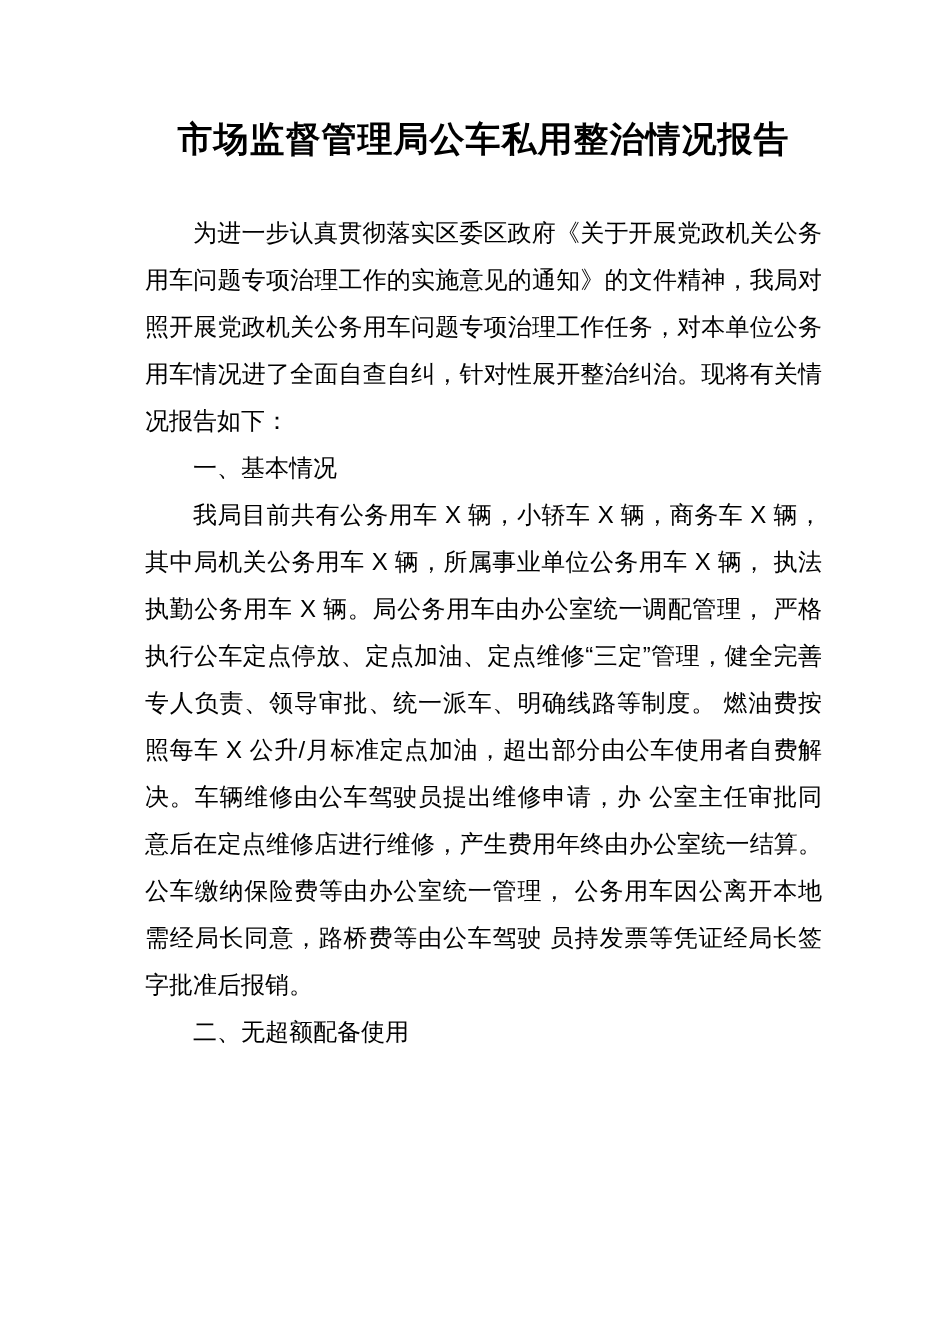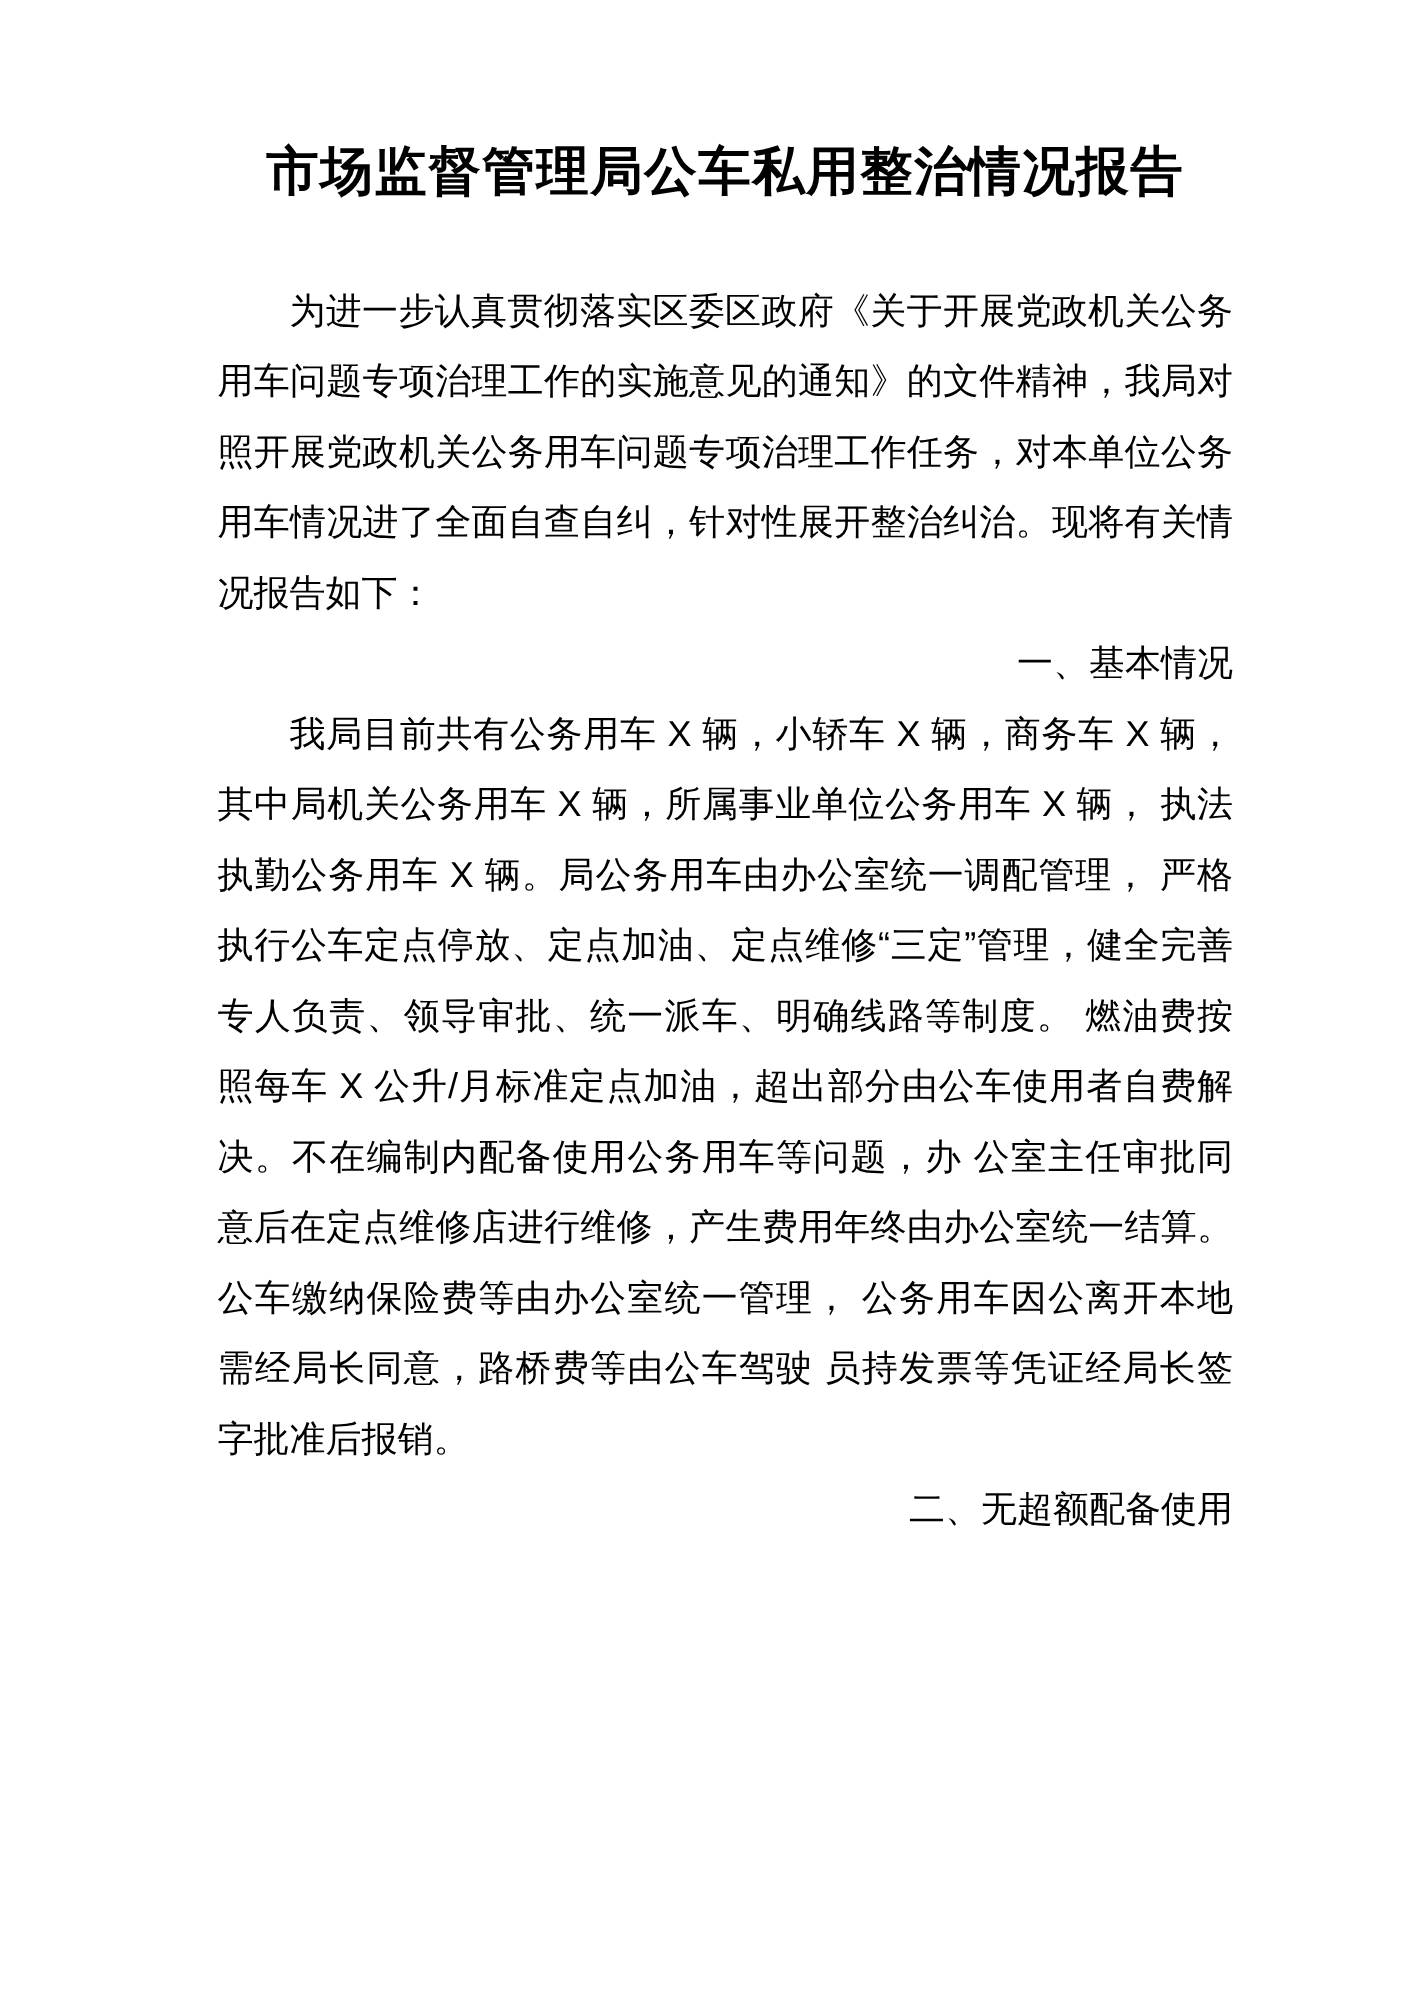--- a/index.html
+++ b/index.html
@@ -6,21 +6,21 @@
     margin: 0;
     padding: 0;
     background: #ffffff;
   }
   .page {
     position: relative;
     width: 950px;
     height: 1344px;
     background: #ffffff;
     box-sizing: border-box;
-    padding: 92px 128px 40px 145px;
+    padding: 117px 128px 40px 145px;
     color: #000000;
     overflow: hidden;
   }
   .doc-title {
     font-family: "Liberation Serif", serif;
     font-weight: 700;
     font-size: 35px;
     line-height: 1.3;
     text-align: center;
     letter-spacing: 1px;
@@ -31,30 +31,30 @@
     font-family: "Liberation Sans", sans-serif;
     font-size: 24px;
     line-height: 47px;
     text-indent: 2em;
     text-align: justify;
     margin: 0;
     color: #000000;
     word-break: break-all;
   }
   .para.heading {
-    text-align: right;
+    text-align: left;
   }
 </style>
 </head>
 <body>
 
 <div class="page">
   <h1 class="doc-title">市场监督管理局公车私用整治情况报告</h1>
 
   <p class="para">为进一步认真贯彻落实区委区政府《关于开展党政机关公务用车问题专项治理工作的实施意见的通知》的文件精神，我局对照开展党政机关公务用车问题专项治理工作任务，对本单位公务用车情况进了全面自查自纠，针对性展开整治纠治。现将有关情况报告如下：</p>
 
   <p class="para heading">一、基本情况</p>
 
-  <p class="para">我局目前共有公务用车 X 辆，小轿车 X 辆，商务车 X 辆，其中局机关公务用车 X 辆，所属事业单位公务用车 X 辆， 执法执勤公务用车 X 辆。局公务用车由办公室统一调配管理， 严格执行公车定点停放、定点加油、定点维修“三定”管理，健全完善专人负责、领导审批、统一派车、明确线路等制度。 燃油费按照每车 X 公升/月标准定点加油，超出部分由公车使用者自费解决。不在编制内配备使用公务用车等问题，办 公室主任审批同意后在定点维修店进行维修，产生费用年终由办公室统一结算。公车缴纳保险费等由办公室统一管理， 公务用车因公离开本地需经局长同意，路桥费等由公车驾驶 员持发票等凭证经局长签字批准后报销。</p>
+  <p class="para">我局目前共有公务用车 X 辆，小轿车 X 辆，商务车 X 辆，其中局机关公务用车 X 辆，所属事业单位公务用车 X 辆， 执法执勤公务用车 X 辆。局公务用车由办公室统一调配管理， 严格执行公车定点停放、定点加油、定点维修“三定”管理，健全完善专人负责、领导审批、统一派车、明确线路等制度。 燃油费按照每车 X 公升/月标准定点加油，超出部分由公车使用者自费解决。车辆维修由公车驾驶员提出维修申请，办 公室主任审批同意后在定点维修店进行维修，产生费用年终由办公室统一结算。公车缴纳保险费等由办公室统一管理， 公务用车因公离开本地需经局长同意，路桥费等由公车驾驶 员持发票等凭证经局长签字批准后报销。</p>
 
   <p class="para heading">二、无超额配备使用</p>
 
 </div>
 
 </body></html>

